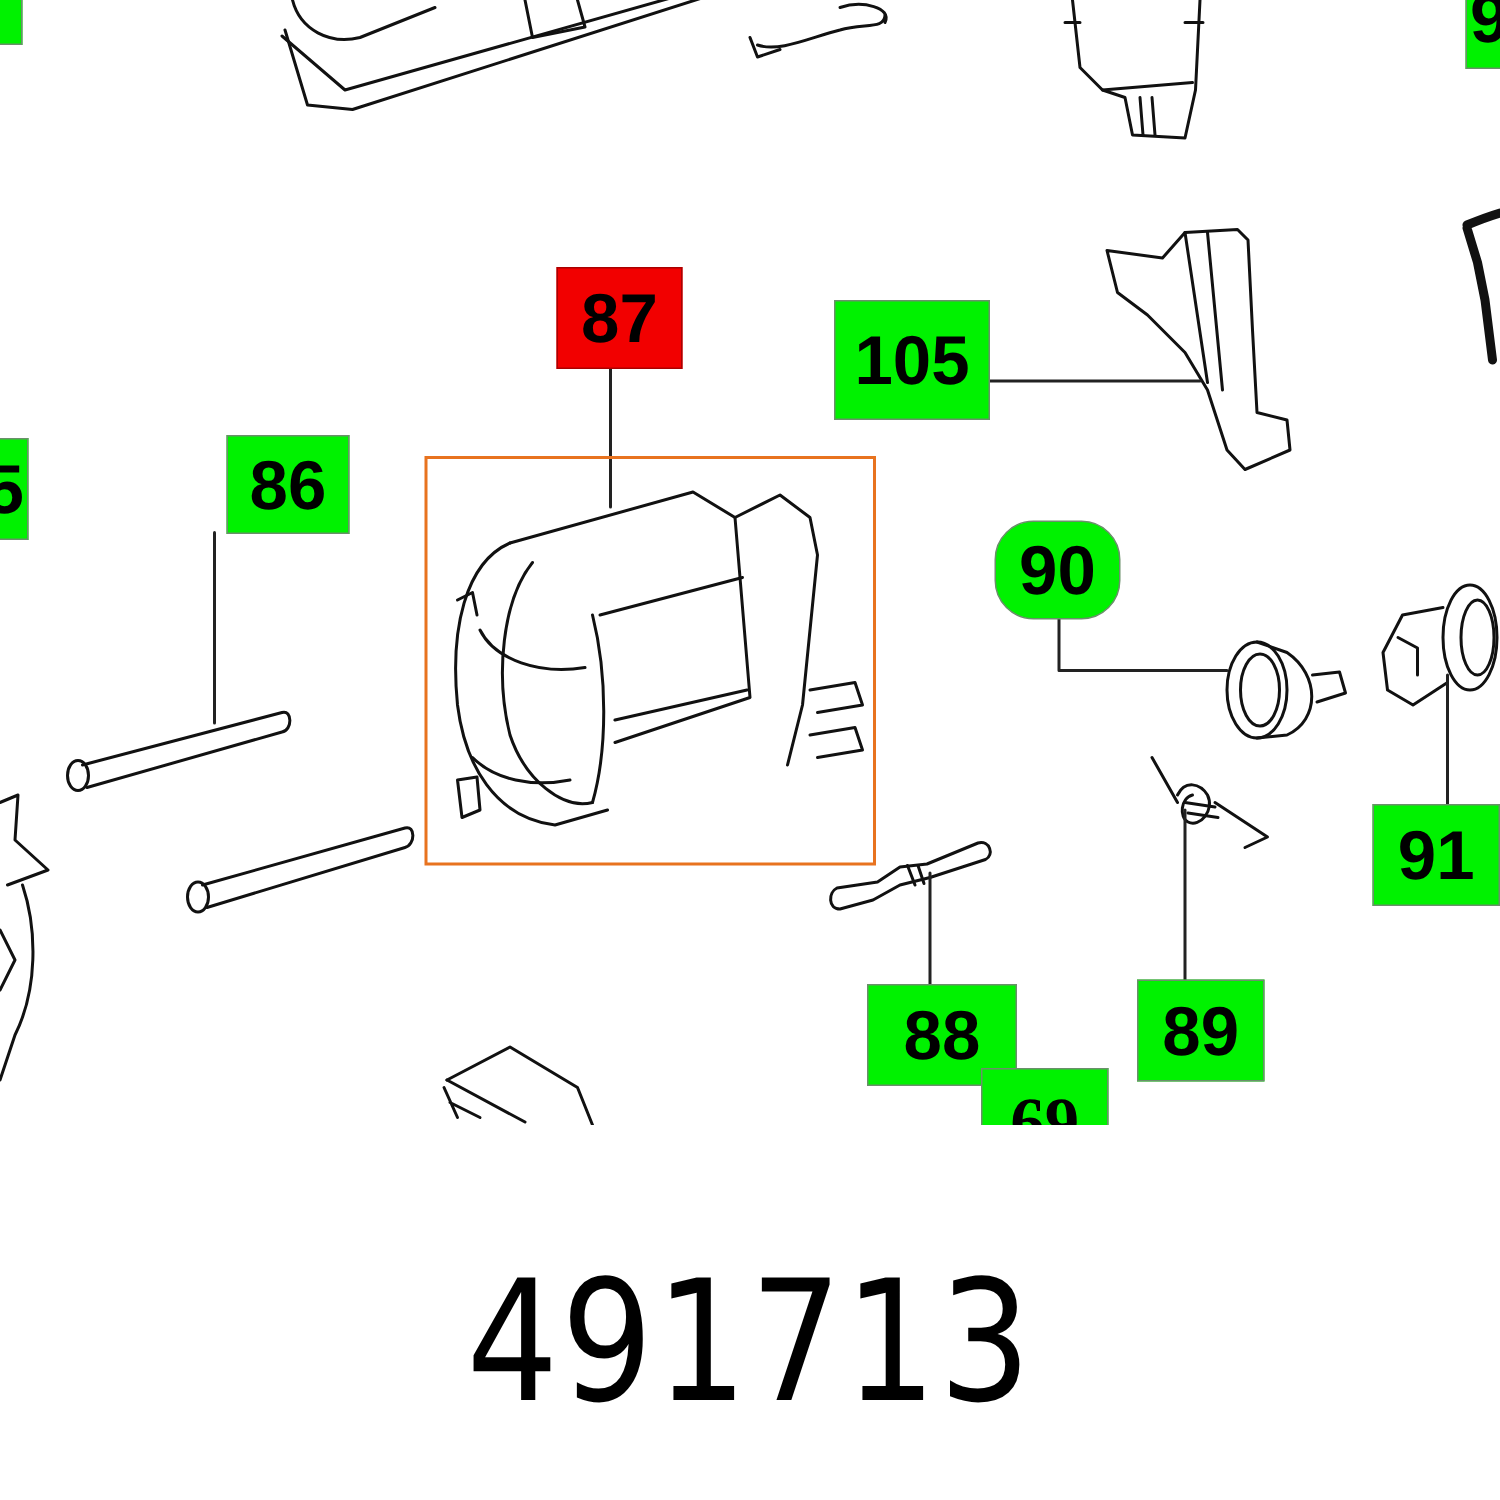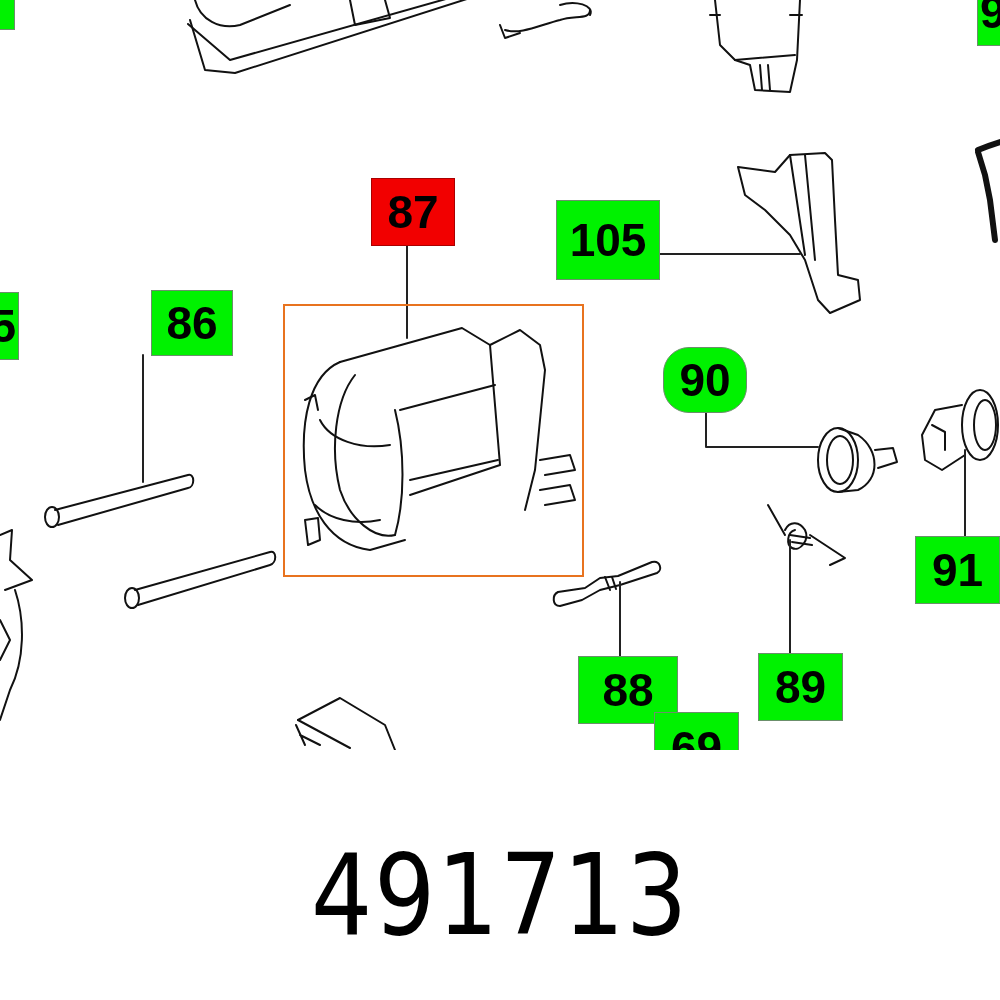--- a/index.html
+++ b/index.html
@@ -146,21 +146,21 @@
   </div>
 <div class="label" style="left:915px; top:536px; width:85px; height:68px;">
     <span>91</span>
   </div>
 <div class="label" style="left:578px; top:656px; width:100px; height:68px;">
     <span>88</span>
   </div>
 <div class="label" style="left:758px; top:653px; width:85px; height:68px;text-align:right;">
     <span>89</span>
   </div>
-<div class="label" style="left:654px; top:712px; width:85px; height:60px; align-items:flex-start; padding-top:12px;">
+<div class="label" style="left:654px; top:712px; width:85px; height:60px; align-items:flex-start; padding-top:12px;font-family:Liberation Serif, serif;">
     <span>69</span>
   </div>
 <div class="label" style="left:-60px; top:292px; width:79px; height:68px; justify-content:flex-end; padding-right:2px;">
     <span>5</span>
   </div>
 <div class="label" style="left:977px; top:-22px; width:80px; height:68px; justify-content:flex-start; padding-left:2px;">
     <span>9</span>
   </div>
 <div class="label" style="left:-60px; top:-40px; width:75px; height:70px;"></div>
 

